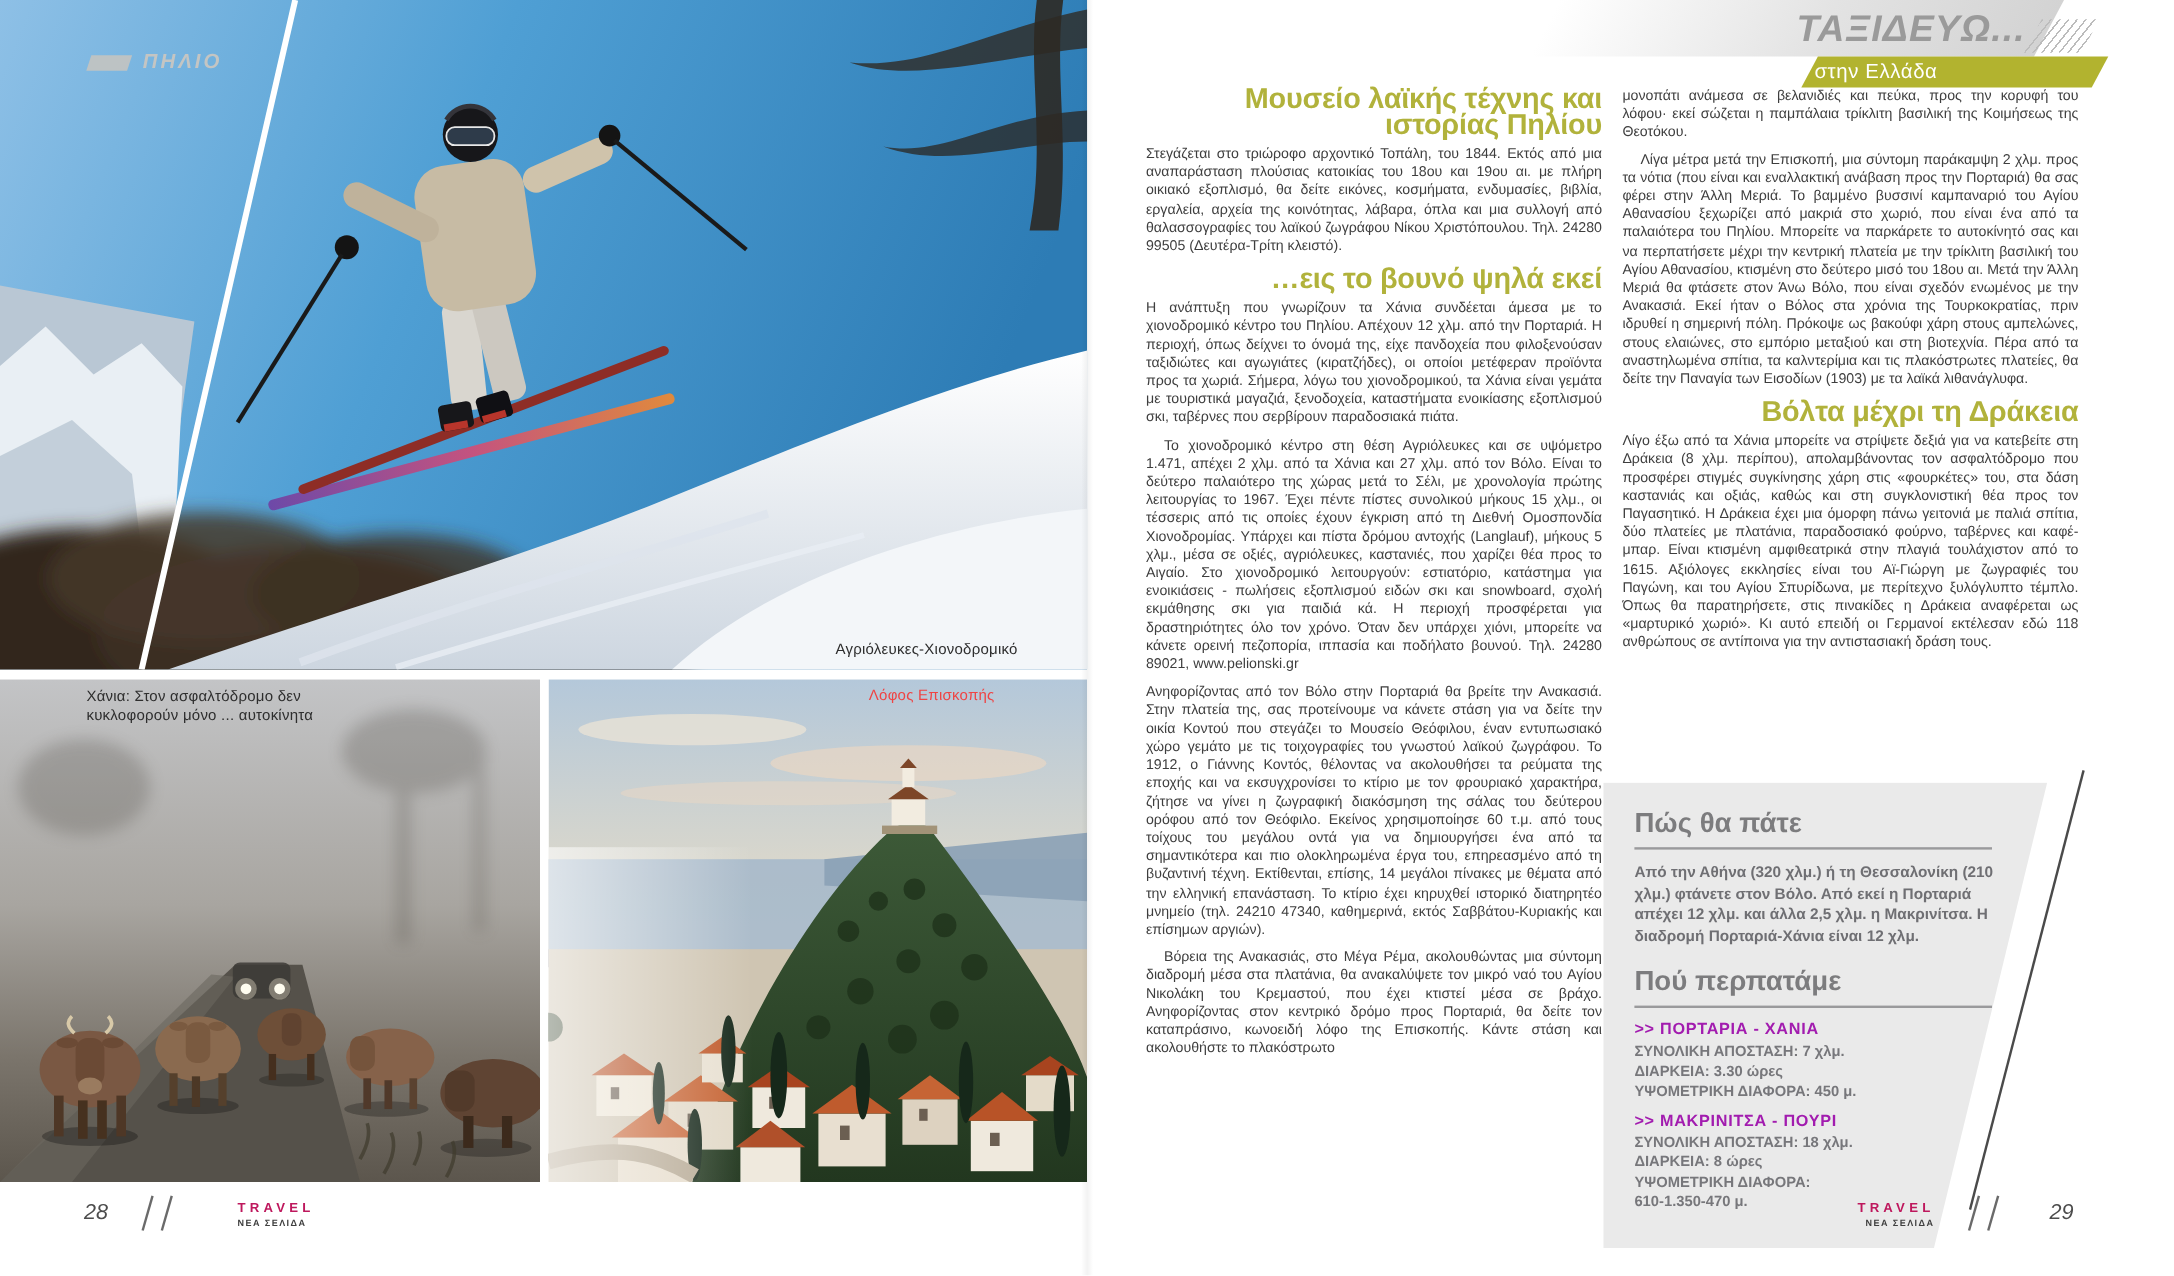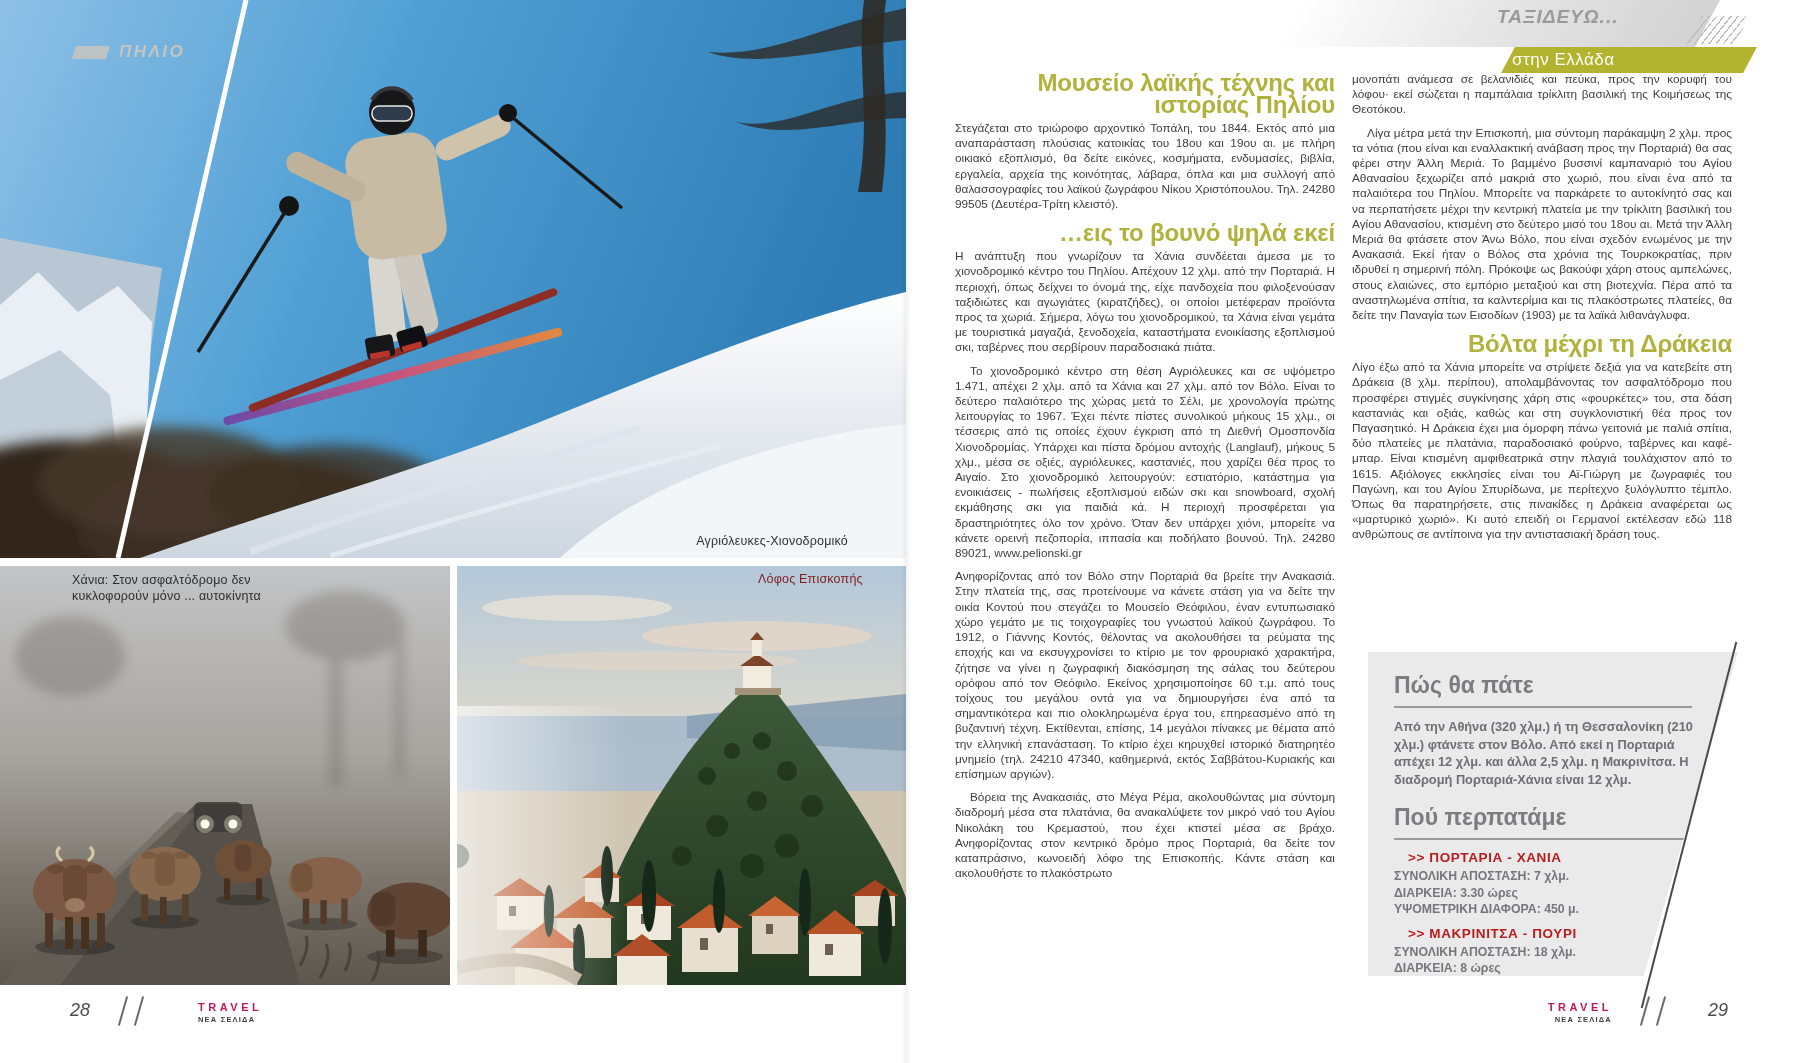--- a/index.html
+++ b/index.html
@@ -7,55 +7,55 @@
        font-family:"Liberation Sans",sans-serif;}
   .photo{position:absolute;overflow:hidden}
   #photo-ski{left:0;top:0;width:906px;height:558px}
   #photo-cows{left:0;top:566px;width:450px;height:419px}
   #photo-village{left:457px;top:566px;width:449px;height:419px}
   .photo svg{display:block;width:100%;height:100%}
 
   .caption{position:absolute;font-size:12.5px;color:#2e2e2e;letter-spacing:.2px;line-height:16px}
   #cap-ski{left:600px;top:533px;width:248px;text-align:right}
   #cap-cows{left:72px;top:572px;white-space:pre-line}
-  #cap-hill{left:758px;top:571px;color:#7f1d1d}
+  #cap-hill{left:724px;top:571px;color:#ef4444}
 
   #pilio-tag{position:absolute;left:74px;top:42px;display:flex;align-items:center;gap:11px}
   #pilio-tag .bar{width:34px;height:13px;background:#c2c3c1;transform:skewX(-18deg);opacity:.92}
   #pilio-tag .txt{font-size:17px;font-weight:bold;font-style:italic;letter-spacing:2.5px;color:#c4c5c3}
 
   #hdr-grad{position:absolute;left:1300px;top:0;width:420px;height:47px;
     background:linear-gradient(90deg,rgba(230,230,230,0),#e3e3e3 55%,#d3d3d3);
     transform:skewX(-28deg);transform-origin:top left}
-  #hdr-title{position:absolute;left:1497px;top:6px;font-size:19px;font-weight:bold;
+  #hdr-title{position:absolute;left:1497px;top:6px;font-size:31px;font-weight:bold;
     font-style:italic;color:#9a9a9a;letter-spacing:1px}
   #hdr-stripes{position:absolute;left:1694px;top:16px;width:48px;height:28px;
     background:repeating-linear-gradient(105deg,#bcbcbc 0 1.5px,transparent 1.5px 7px);
     transform:skewX(-28deg)}
   #hdr-band{position:absolute;left:1508px;top:47px;width:242px;height:26px;
     background:#b2b32f;transform:skewX(-28deg)}
   #hdr-sub{position:absolute;left:1512px;top:50px;font-size:17px;color:#fff;letter-spacing:.5px}
 
   .col{position:absolute;width:380px;color:#3e3e3e;font-size:11.8px;line-height:15.2px;
     text-align:justify}
   #col1{left:955px;top:72px}
   #col2{left:1352px;top:72px}
   .col p{margin:0 0 8px}
   .col p.ind{text-indent:15px}
   .olive-h{color:#b1b23b;font-size:24px;line-height:22px;font-weight:bold;
     margin:10px 0 5px;letter-spacing:-.2px;text-align:right}
   .olive-h.first{margin-top:0}
 
-  #info-box{position:absolute;left:1368px;top:652px;width:370px;height:324px;background:#eaeaea;
+  #info-box{position:absolute;left:1336px;top:652px;width:370px;height:388px;background:#eaeaea;
     clip-path:polygon(0 0,100% 0,74.5% 100%,0 100%)}
   #info-box .inner{padding:20px 0 0 26px;width:302px}
   .ibox-h{font-size:23px;font-weight:bold;color:#7c7c7e;margin:0 0 7px}
   .ibox-rule{width:298px;height:2px;background:#9a9a9c;margin:0 0 10px}
   .ibox-text{font-size:12.8px;line-height:17.5px;font-weight:bold;color:#6f6f73;margin:0 0 16px}
-  .route-name{font-size:13.5px;font-weight:bold;letter-spacing:.6px;color:#b91c1c;margin:8px 14px 3px}
+  .route-name{font-size:13.5px;font-weight:bold;letter-spacing:.6px;color:#a21caf;margin:8px 0 3px}
   .route-details{font-size:12.3px;line-height:16.5px;font-weight:bold;color:#77777b;
     white-space:pre-line;margin:0 0 6px}
   #diag-line{position:absolute;left:1688px;top:636px;width:2px;height:378px;background:#4a4a4a;
     transform:rotate(14.5deg)}
 
   #gutter{position:absolute;left:901px;top:0;width:10px;height:1063px;
     background:linear-gradient(90deg,rgba(0,0,0,0),rgba(0,0,0,.05),rgba(0,0,0,0))}
 
   .pagenum{position:absolute;font-size:18px;font-style:italic;color:#4c4c4c}
   #pn-left{left:70px;top:1000px}

